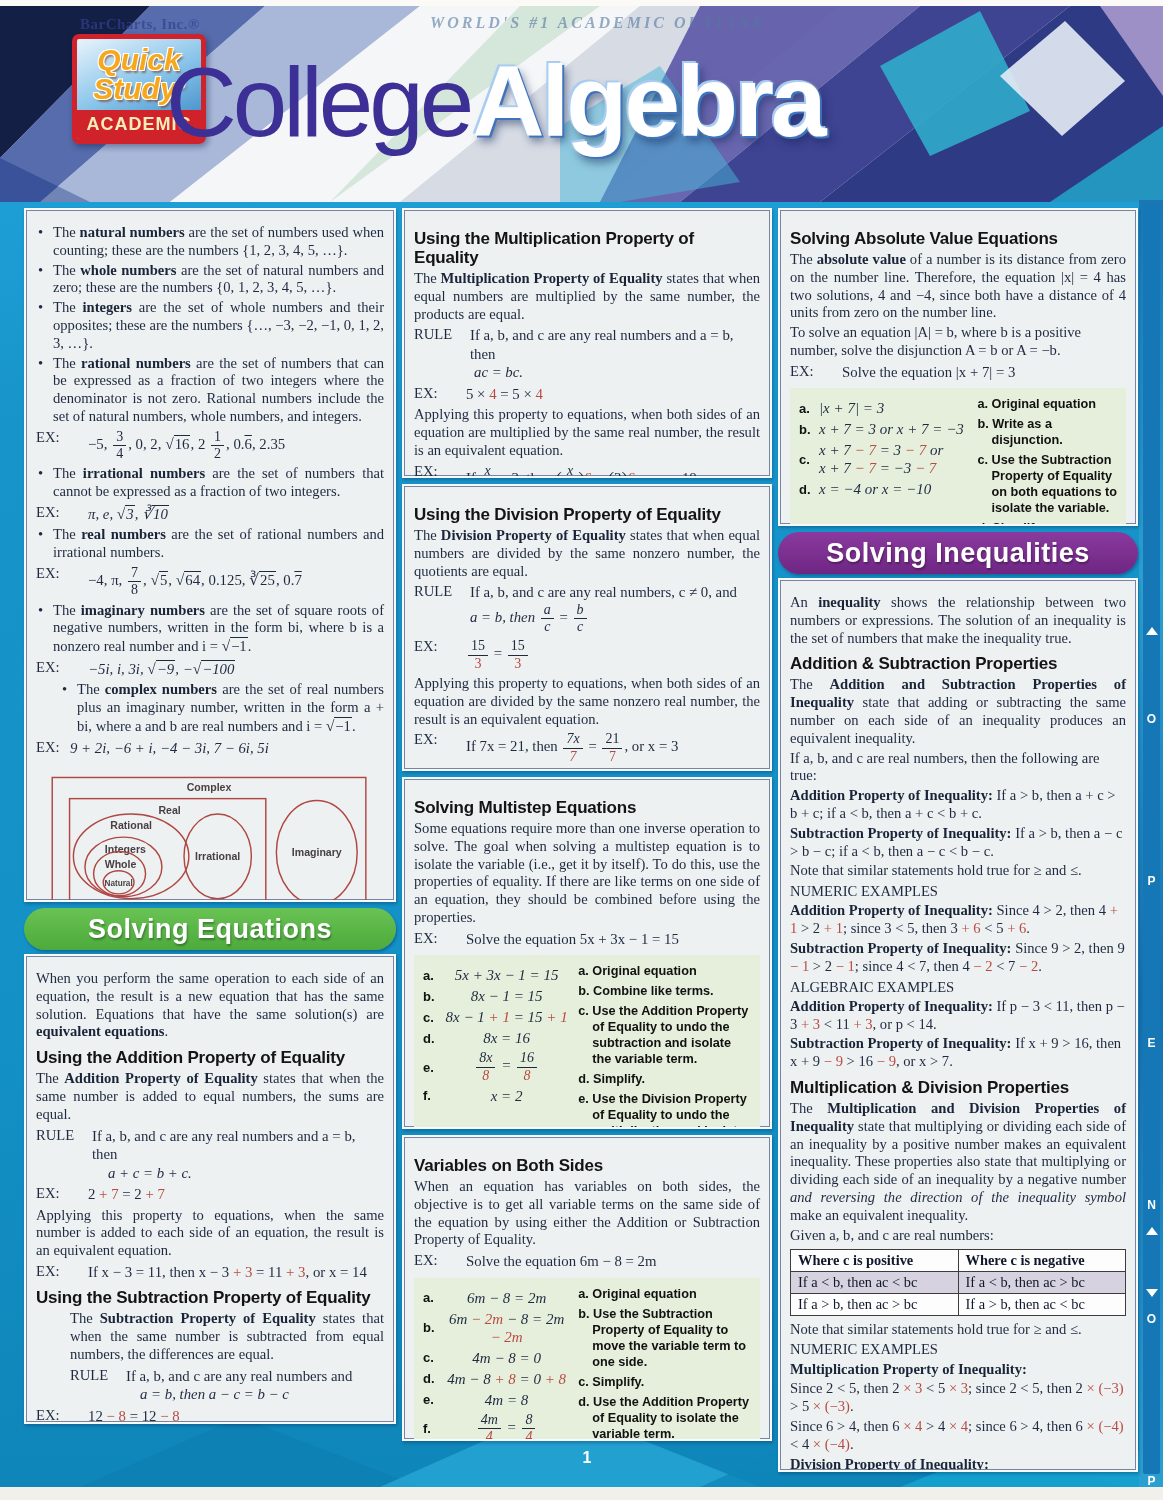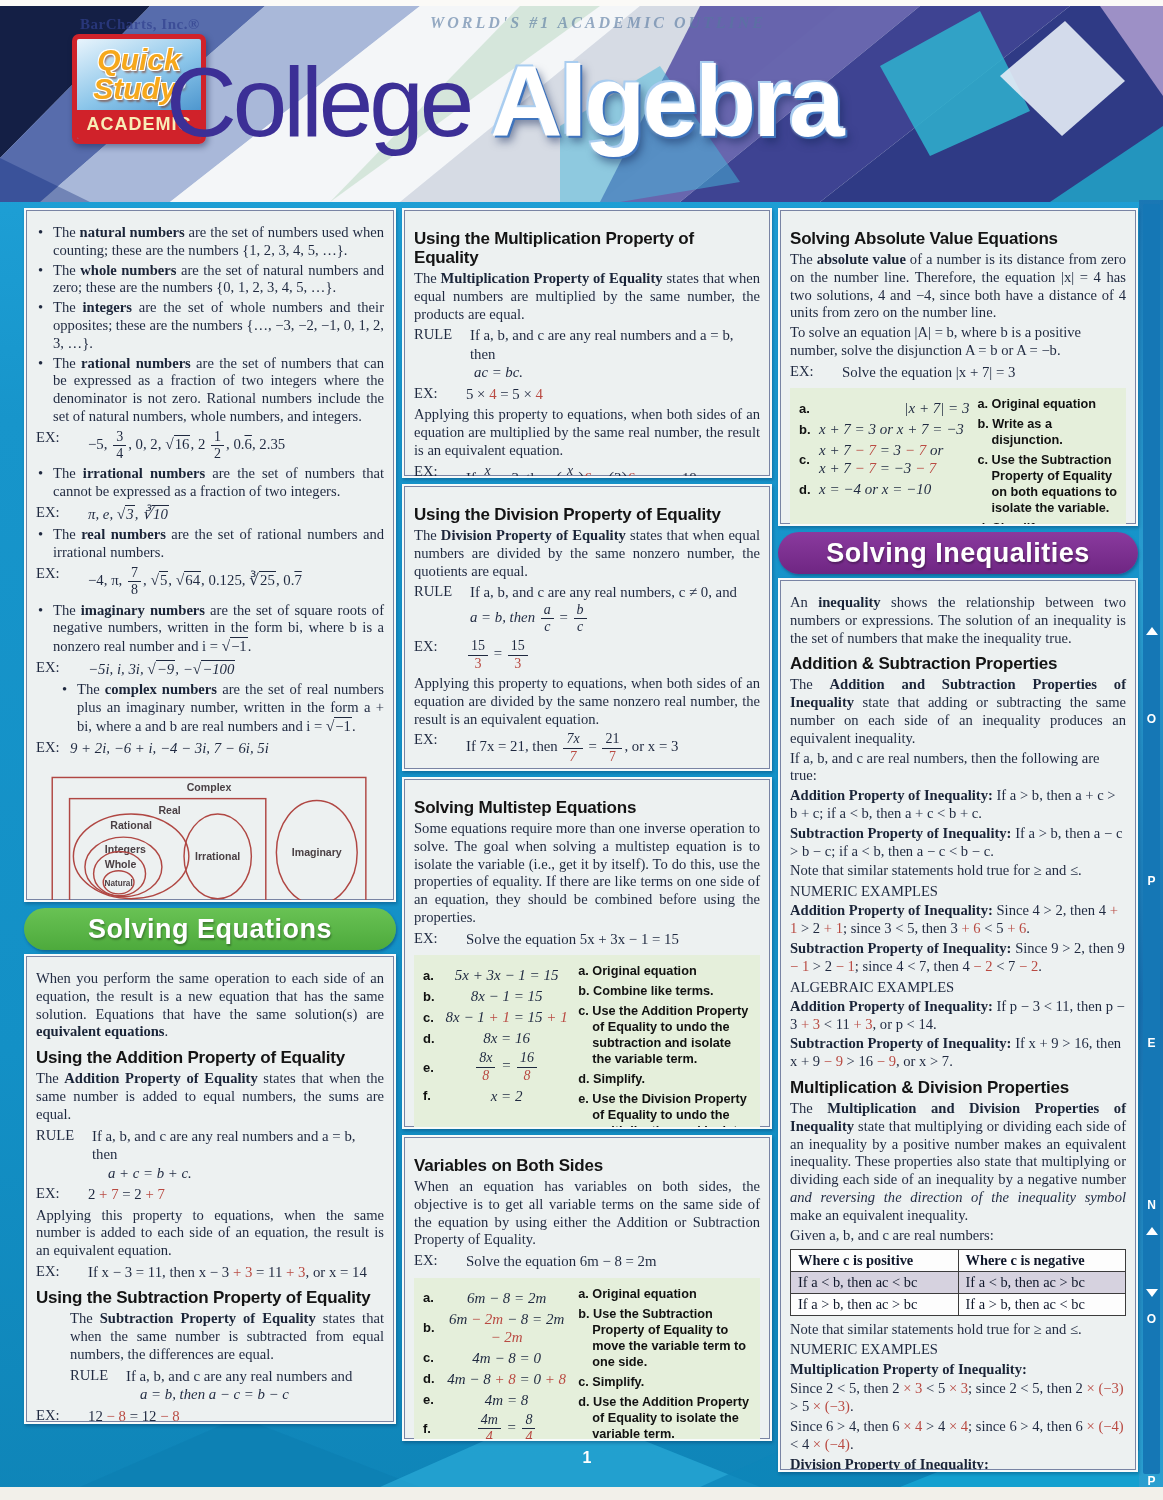--- a/index.html
+++ b/index.html
@@ -15,21 +15,21 @@
   .brand{position:absolute;left:80px;top:10px;font:700 15px "Liberation Serif",serif;color:#31418f;opacity:.7;letter-spacing:.5px}
   .tagline{position:absolute;left:430px;top:8px;font:700 italic 16px "Liberation Serif",serif;color:#55779f;opacity:.6;letter-spacing:3px}
   .logo{position:absolute;left:72px;top:28px;width:134px;border:5px solid #d0222a;border-radius:7px;
         background:linear-gradient(155deg,#e8f4fc 0%,#8cc6ea 45%,#2f7fc1 100%);text-align:center;padding:6px 2px 4px;box-shadow:2px 3px 6px rgba(10,20,60,.4)}
   .lg{display:block;font:900 italic 30px/0.98 "Liberation Sans",sans-serif;color:#f6a81c;
       text-shadow:-1px -1px 0 #fff,1px -1px 0 #fff,-1px 1px 0 #fff,1px 1px 0 #fff,2px 3px 2px rgba(130,40,10,.55)}
   .reg{font:700 11px "Liberation Sans",sans-serif;color:#fff;vertical-align:super}
   .logo-acad{margin:6px -2px -4px;background:#d0222a;color:#f8edb7;font:800 18px/1.6 "Liberation Sans",sans-serif;letter-spacing:1px;border-radius:0 0 2px 2px}
   .title{position:absolute;left:166px;top:40px;white-space:nowrap}
   .t1{font:400 98px/1.1 "Liberation Sans",sans-serif;color:#3c2f96;letter-spacing:-4px}
-  .t2{font:700 100px/1.1 "Liberation Sans",sans-serif;color:#fff;letter-spacing:-3px;margin-left:20px;
+  .t2{font:700 100px/1.1 "Liberation Sans",sans-serif;color:#fff;letter-spacing:-3px;margin-left:2px;
       text-shadow:-2px -2px 0 #a9cdf0,2px 2px 0 #3f74bd,4px 6px 9px rgba(15,35,85,.5),0 0 3px #cfe4f6}
   
   .col{position:absolute;top:208px;z-index:3}
   #col1{left:24px;width:372px}
   #col2{left:402px;width:370px}
   #col3{left:778px;width:360px}
   .banner{height:42px;border-radius:21px;display:flex;align-items:center;justify-content:center;color:#fff;
           font:800 27px/1 "Liberation Sans",sans-serif;letter-spacing:.5px;text-shadow:1px 2px 2px rgba(0,0,0,.3);
           box-shadow:1px 2px 3px rgba(0,30,70,.35);margin-bottom:4px}
   .banner.blue{background:linear-gradient(180deg,#55c1ef,#36a9e0)}
@@ -400,21 +400,21 @@
       <p class="p"><span>The </span><b>absolute value</b><span> of a number is its distance from zero on the number line. Therefore, the equation |x| = 4 has two solutions, 4 and −4, since both have a distance of 4 units from zero on the number line.</span></p>
       <p class="pl"><span>To solve an equation |A| = b, where b is a positive number, solve the disjunction A = b or A = −b.</span></p>
       <div class="exrow">
         <span class="exlab">EX:</span>
         <span class="exbody">Solve the equation |x + 7| = 3</span>
       </div>
       <div class="steps abs">
         <div class="eqs">
           <div class="eqrow">
               <span class="eqlet">a.</span>
-              <span class="eqval" style="text-align:right">|x + 7| = 3</span>
+              <span class="eqval" style="text-align:left">|x + 7| = 3</span>
             </div>
           <div class="eqrow">
               <span class="eqlet">b.</span>
               <span class="eqval" style="text-align:left">x + 7 = 3 or x + 7 = −3</span>
             </div>
           <div class="eqrow">
               <span class="eqlet">c.</span>
               <span class="eqval" style="text-align:left"><span>x + 7 </span><span class="red">− 7</span><span> = 3 </span><span class="red">− 7</span><span> or</span><br><span>x + 7 </span><span class="red">− 7</span><span> = −3 </span><span class="red">− 7</span></span>
             </div>
           <div class="eqrow">

